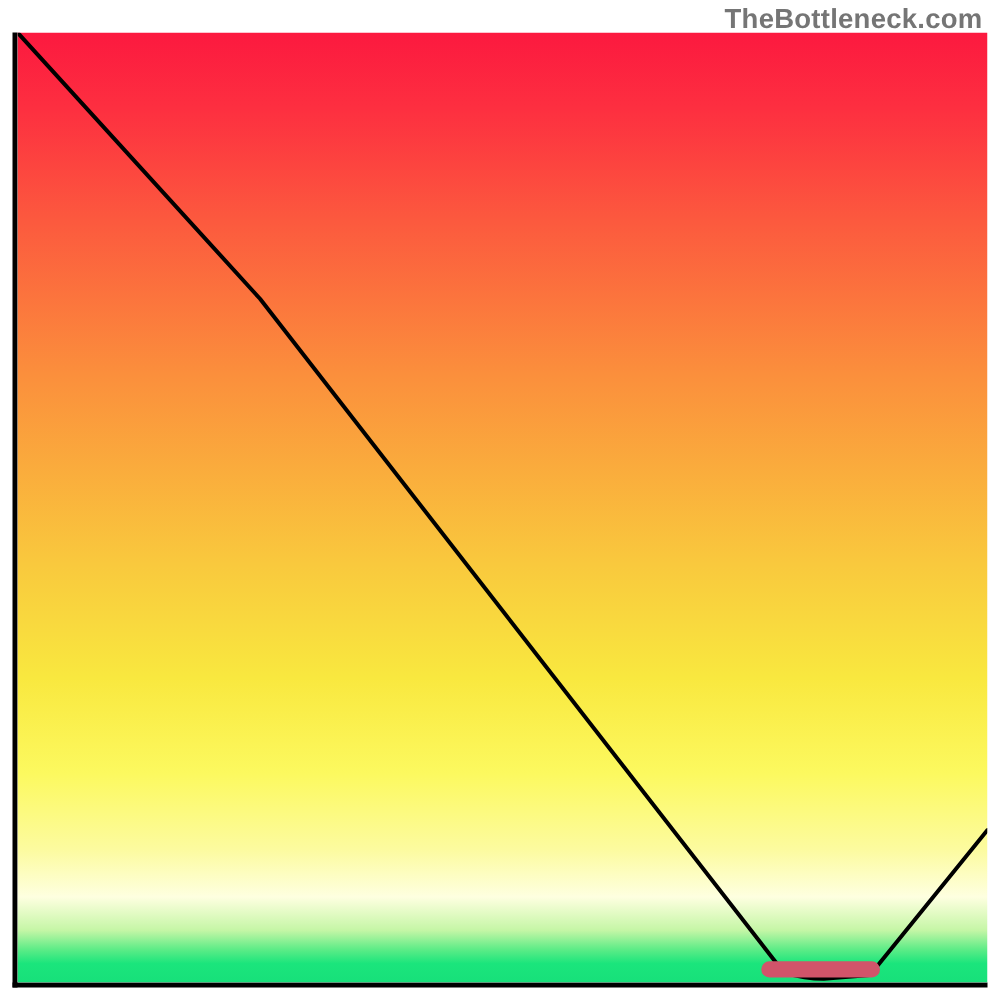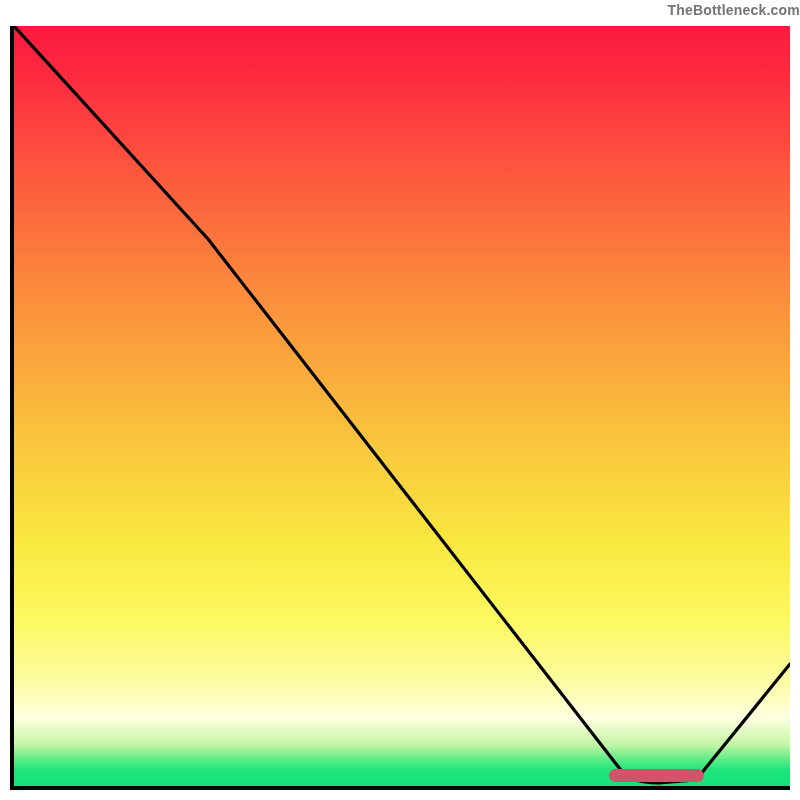--- a/index.html
+++ b/index.html
@@ -7,22 +7,22 @@
     padding: 0;
     width: 800px;
     height: 800px;
     background: #ffffff;
     font-family: Arial, Helvetica, sans-serif;
     position: relative;
   }
   .watermark {
     position: absolute;
     top: 2px;
-    right: 0;
-    font-size: 14px;
+    right: 14px;
+    font-size: 22px;
     font-weight: 600;
     color: #757575;
     letter-spacing: 0.2px;
   }
   .chart-frame {
     position: absolute;
     left: 10px;
     top: 26px;
     width: 780px;
     height: 764px;

